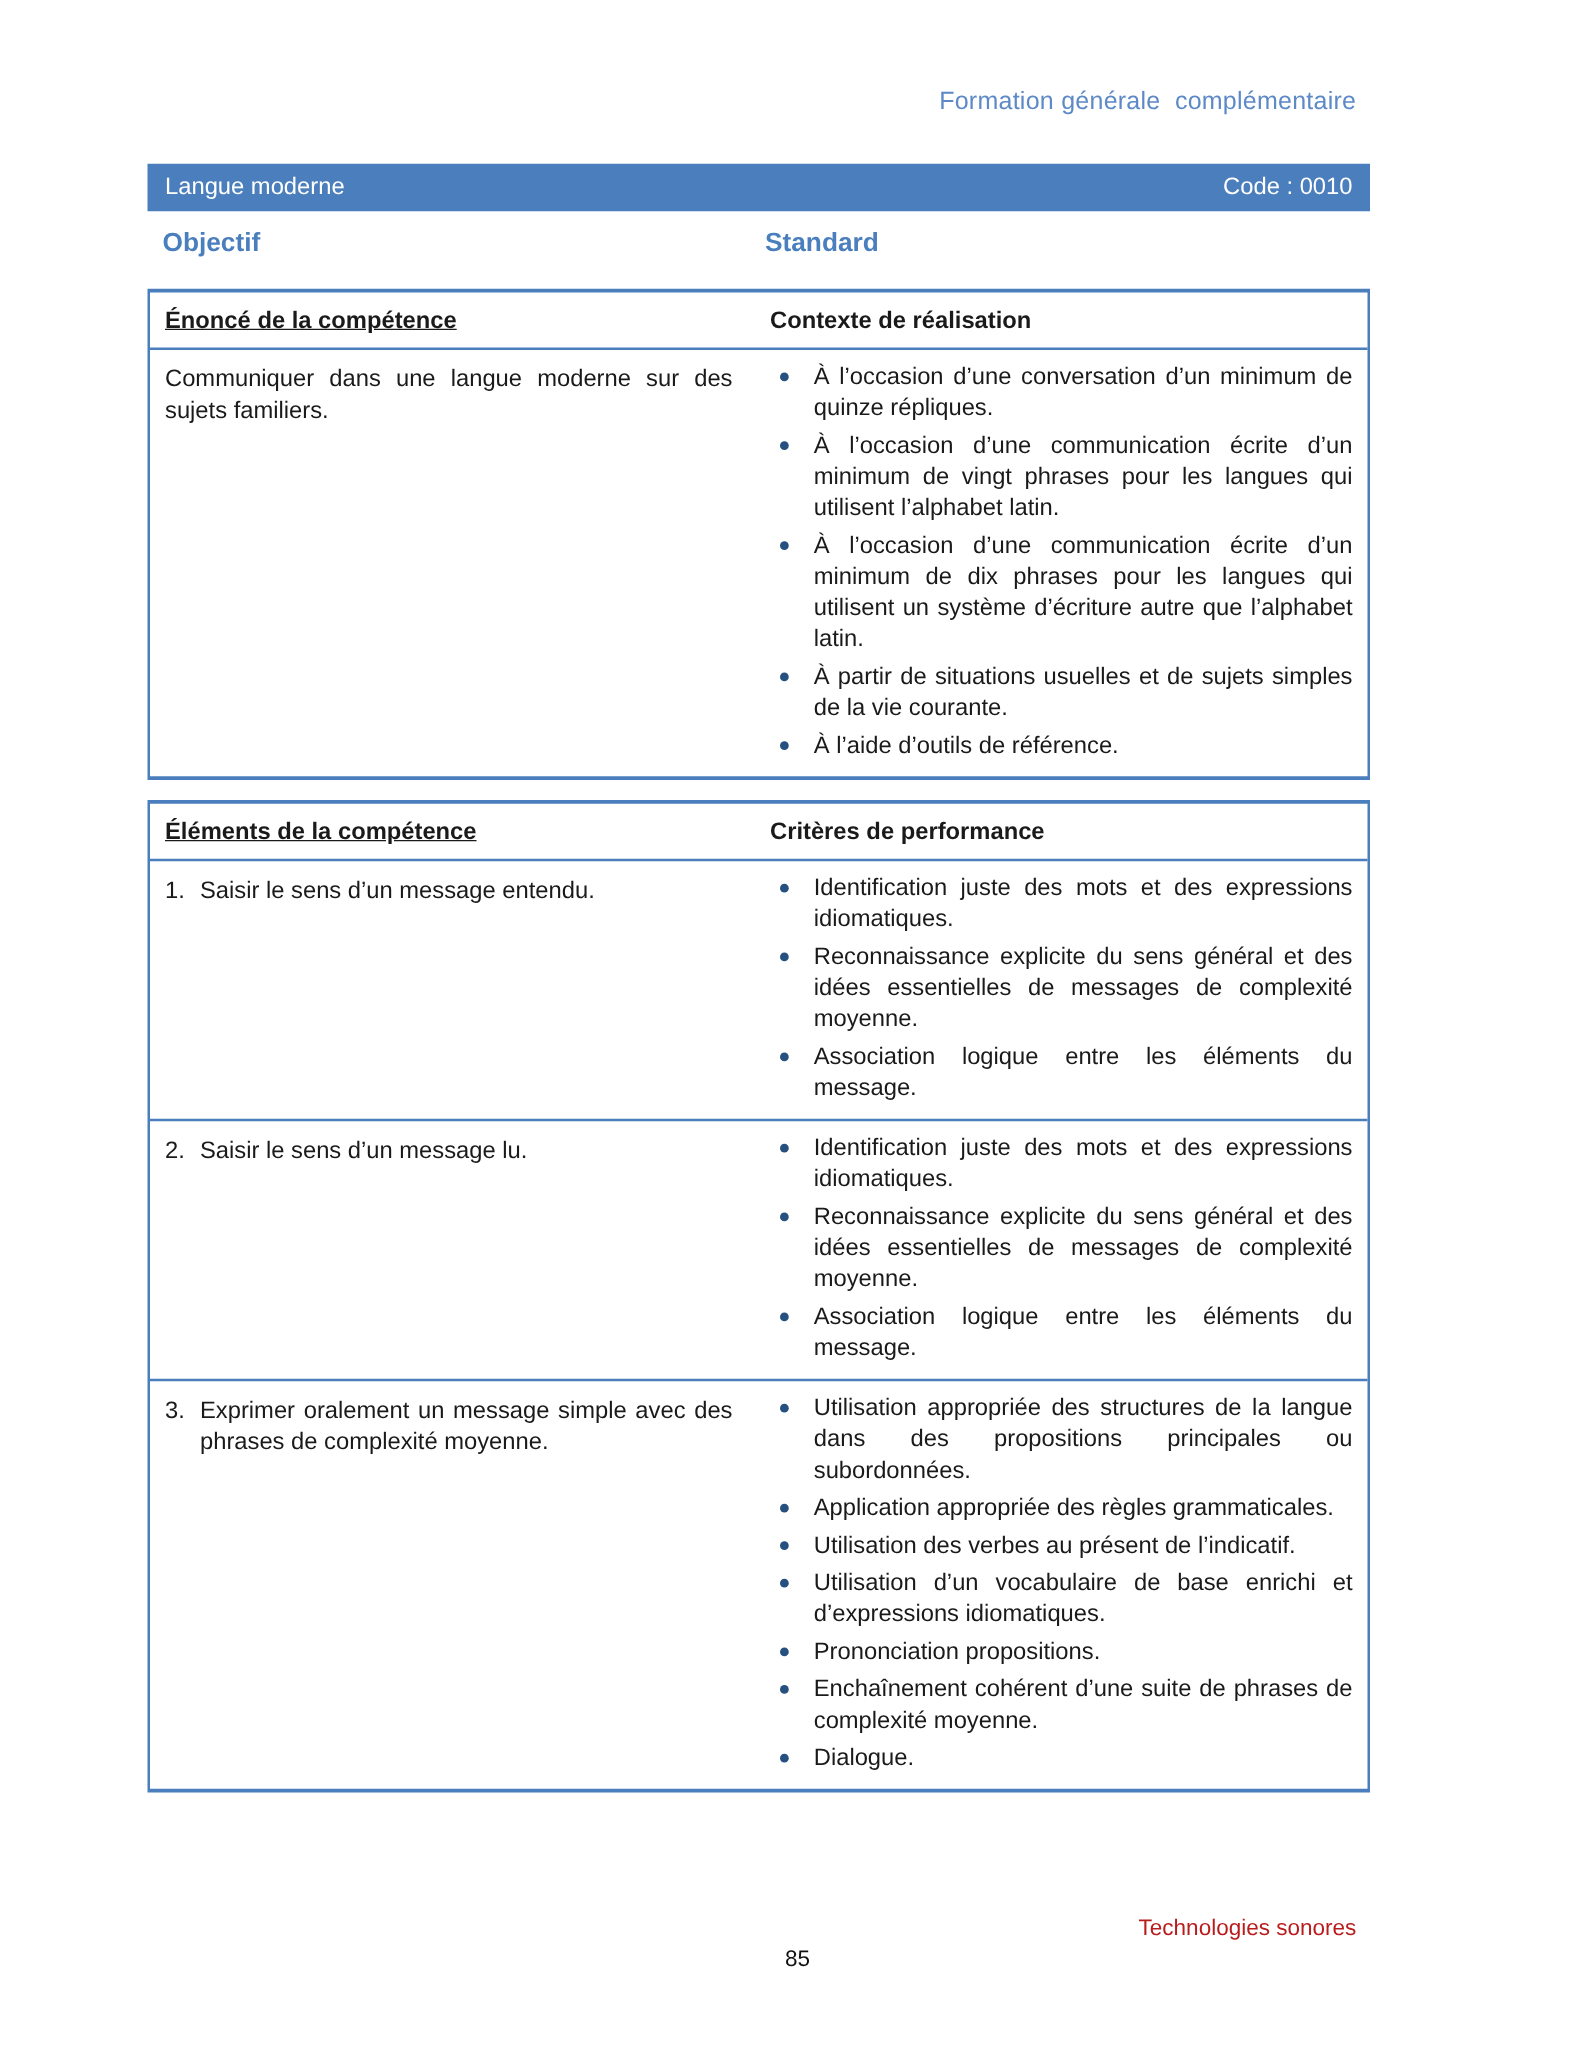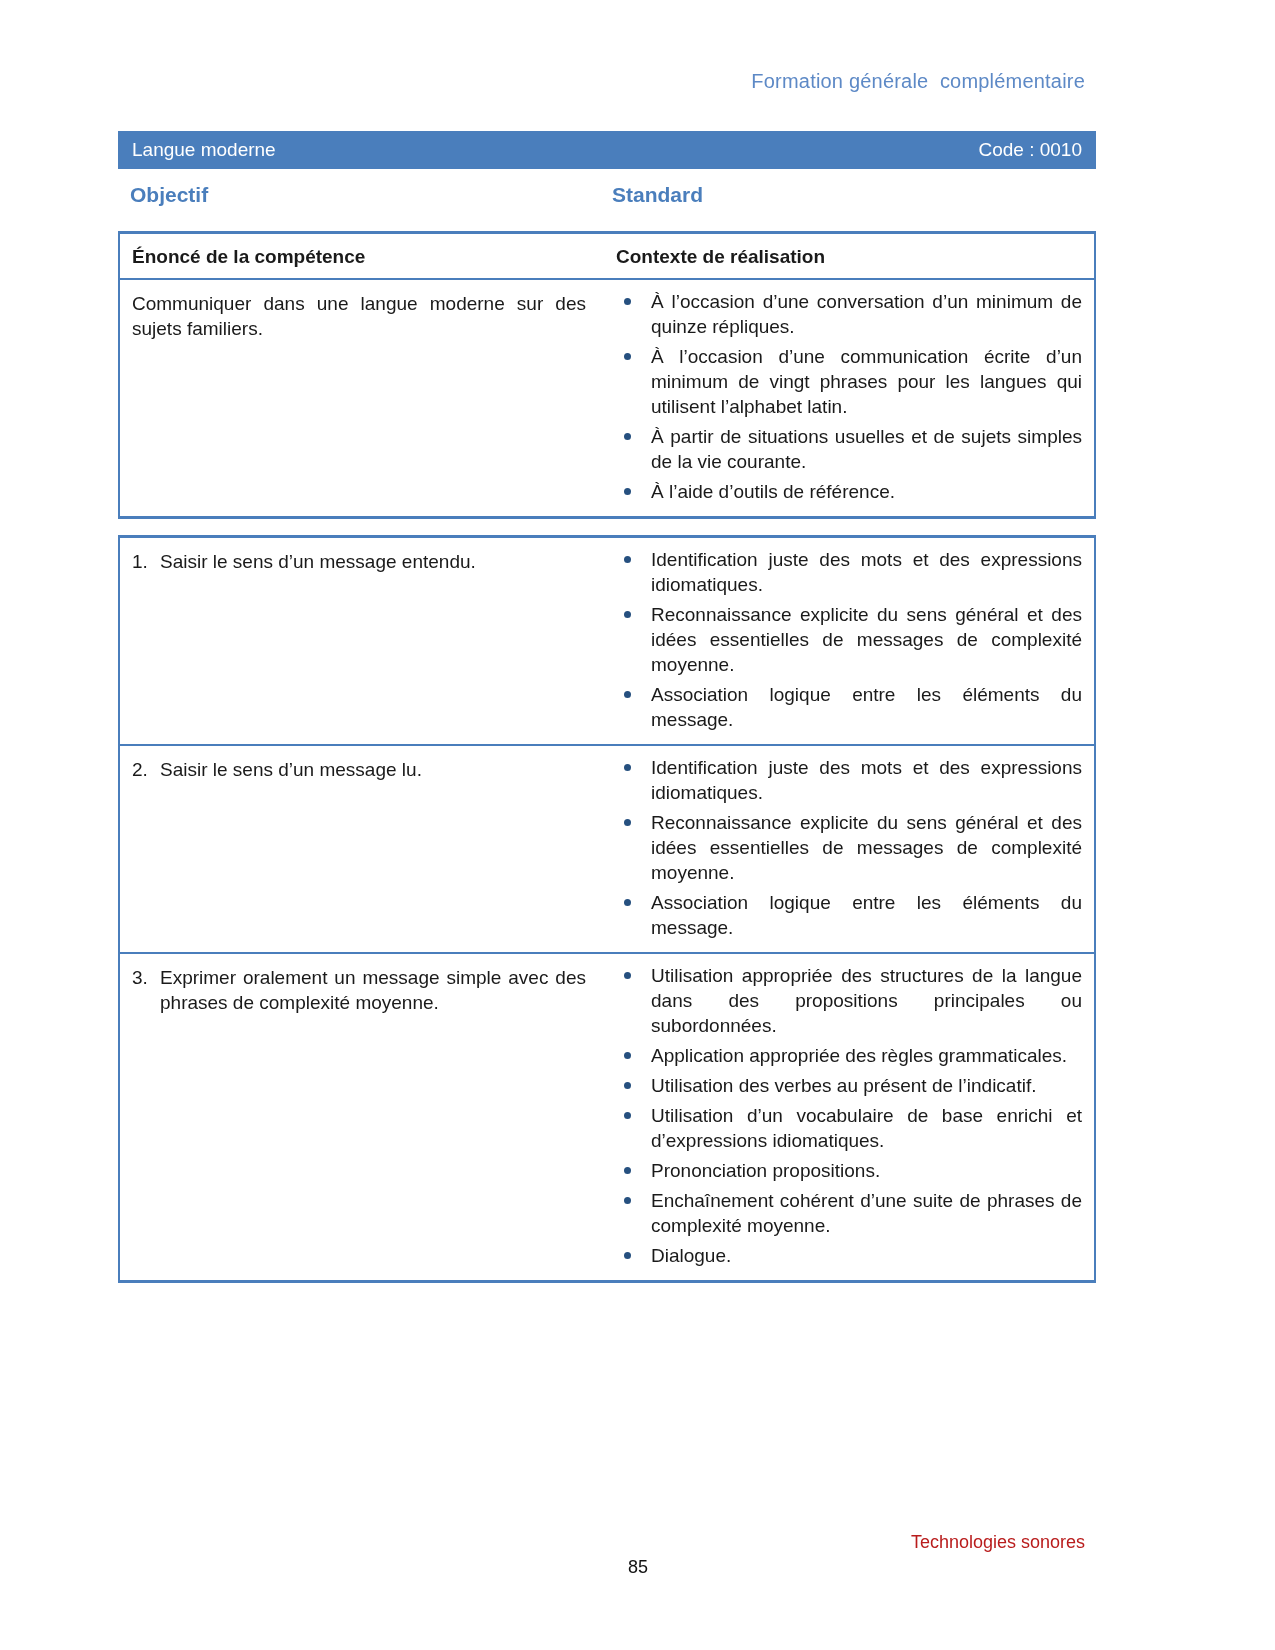--- a/index.html
+++ b/index.html
@@ -46,21 +46,21 @@
     background:var(--paper);
     margin-bottom:16px;
     font-size:19px;line-height:25px;
   }
   .t-head{
     display:flex;
     border-bottom:2px solid var(--accent);
     font-weight:bold;
   }
   .t-head .hcell{padding:10px 12px 9px 12px;}
-  .t-head .hcell.left{width:482px;flex:none;}
+  .t-head .hcell.left{width:482px;flex:none;text-decoration:underline;}
   .t-head .hcell.right{flex:1;padding-left:14px;}
   .t-row{display:flex;}
   .t-row + .t-row{border-top:2px solid var(--accent);}
   .cell-left{
     width:482px;flex:none;
     padding:11px 16px 11px 12px;
     text-align:justify;
   }
   .cell-right{
     flex:1;
@@ -116,31 +116,39 @@
           <div class="li">
             <span class="dot"></span>
             <span class="li-text">À l’occasion d’une conversation d’un minimum de quinze répliques.</span>
           </div>
           <div class="li">
             <span class="dot"></span>
             <span class="li-text">À l’occasion d’une communication écrite d’un minimum de vingt phrases pour les langues qui utilisent l’alphabet latin.</span>
           </div>
           <div class="li">
             <span class="dot"></span>
+            <span class="li-text">À l’occasion d’une communication écrite d’un minimum de dix phrases pour les langues qui utilisent un système d’écriture autre que l’alphabet latin.</span>
+          </div>
+          <div class="li">
+            <span class="dot"></span>
             <span class="li-text">À partir de situations usuelles et de sujets simples de la vie courante.</span>
           </div>
           <div class="li">
             <span class="dot"></span>
             <span class="li-text">À l’aide d’outils de référence.</span>
           </div>
         </div>
       </div>
     </div>
 
     <div class="comp-table">
+      <div class="t-head">
+        <div class="hcell left">Éléments de la compétence</div>
+        <div class="hcell right">Critères de performance</div>
+      </div>
 
       <div class="t-row">
         <div class="cell-left">
           <div class="num-line">
             <span class="num">1.</span>
             <span class="num-text">Saisir le sens d’un message entendu.</span>
           </div>
         </div>
         <div class="cell-right">
           <div class="li">

